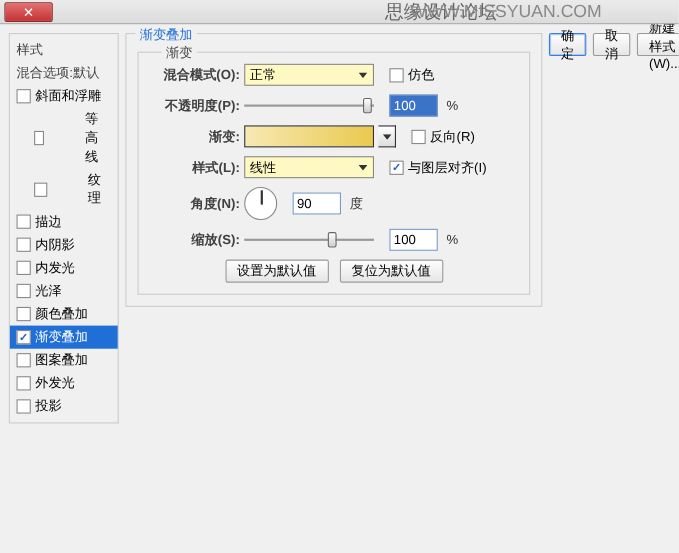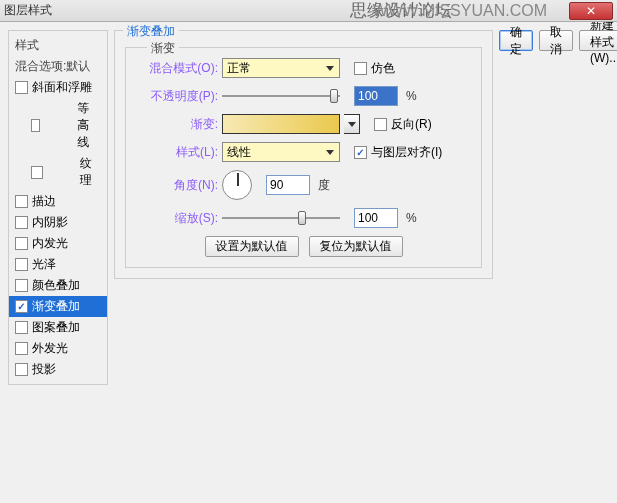--- a/index.html
+++ b/index.html
@@ -18,21 +18,21 @@
 .left-group .style-item.indent { padding-left:22px;gap:37px; }
 .left-group .style-item.selected { background:#1f6fd6; color:#fff; }
 .chk { width:13px; height:13px; background:#fff; border:1px solid #888; display:inline-flex; align-items:center; justify-content:center; font-size:10px; color:#1a4; }
 .chk.blue { color:#2a62c9; font-weight:bold; }
 .center-panel { flex:1; }
 .fieldset { border:1px solid #ccc; padding: 10px 10px 10px 10px; position:relative; }
 .fieldset .legend { position:absolute; top:-8px; left:8px; background:#f0f0f0; padding:0 4px; color:#1f6fd6; }
 .inner-fieldset { border:1px solid #ccc; padding:10px; position:relative; margin-top:6px; }
 .inner-fieldset .legend2 { position:absolute; top:-8px; left:21px; background:#f0f0f0; padding:0 4px; color:#444; }
 .row { display:flex; align-items:center; margin-bottom:8px; gap:4px; }
-.lbl { width:82px; text-align:right; color:#8b5cf6; }
+.lbl { width:82px; text-align:right; color:#404040;font-weight:bold; }
 .combo { height:20px; border:1px solid #888; background:#fef9c3; display:flex; align-items:center; padding:0 4px; position:relative; }
 .combo .arrow { position:absolute; right:2px; top:2px; width:14px; height:14px; display:flex; align-items:center; justify-content:center; }
 .arrow svg, .grad-btn svg { display:block; }
 .slider { height:18px; position:relative; display:flex; align-items:center; }
 .slider .track { height:2px; background:#999; flex:1; position:relative; }
 .slider .thumb { position:absolute; top:-6px; width:8px; height:14px; background:linear-gradient(#fff,#ccc); border:1px solid #666; border-radius:2px; }
 .num-input { width:44px; height:20px; border:1px solid #7a9ac9; background:#fff; text-align:left; padding:2px 3px; }
 .num-input.hl { background:#3b73c9; color:#fff; }
 .pct { margin-left:4px; color:#333; }
 .grad-preview { width:118px; height:20px; border:1px solid #333; background:linear-gradient(90deg,#f7e9b3,#eac94e); display:flex; }
@@ -45,21 +45,20 @@
 .right-panel .btn { width:100%; justify-content:center; }
 .btn.default { border:1px solid #3b7edb; box-shadow:0 0 0 1px #a9c7ef inset; }
 .preview-row { display:flex; align-items:center; gap:4px; justify-content:center; margin-top:2px; }
 .preview-box { width:64px; height:64px; border:1px solid #ccc; background:#e8e8e8; display:flex; align-items:center; justify-content:center; margin:6px auto 0; }
 .preview-swatch { width:42px; height:42px; background:linear-gradient(#f8ecb9,#edcf5c); border:1px solid #d8b847; }
 </style>
 </head>
 <body>
 
 <div class="titlebar">
-  <span class="title">图层样式</span>
   <span class="watermark2">思缘设计论坛</span>
   <span class="watermark">WWW.MISSYUAN.COM</span>
   <div class="close-btn">
       <span>✕</span>
     </div>
 </div>
 
 <div class="main">
   <div class="left-panel">
     <div class="left-group">

